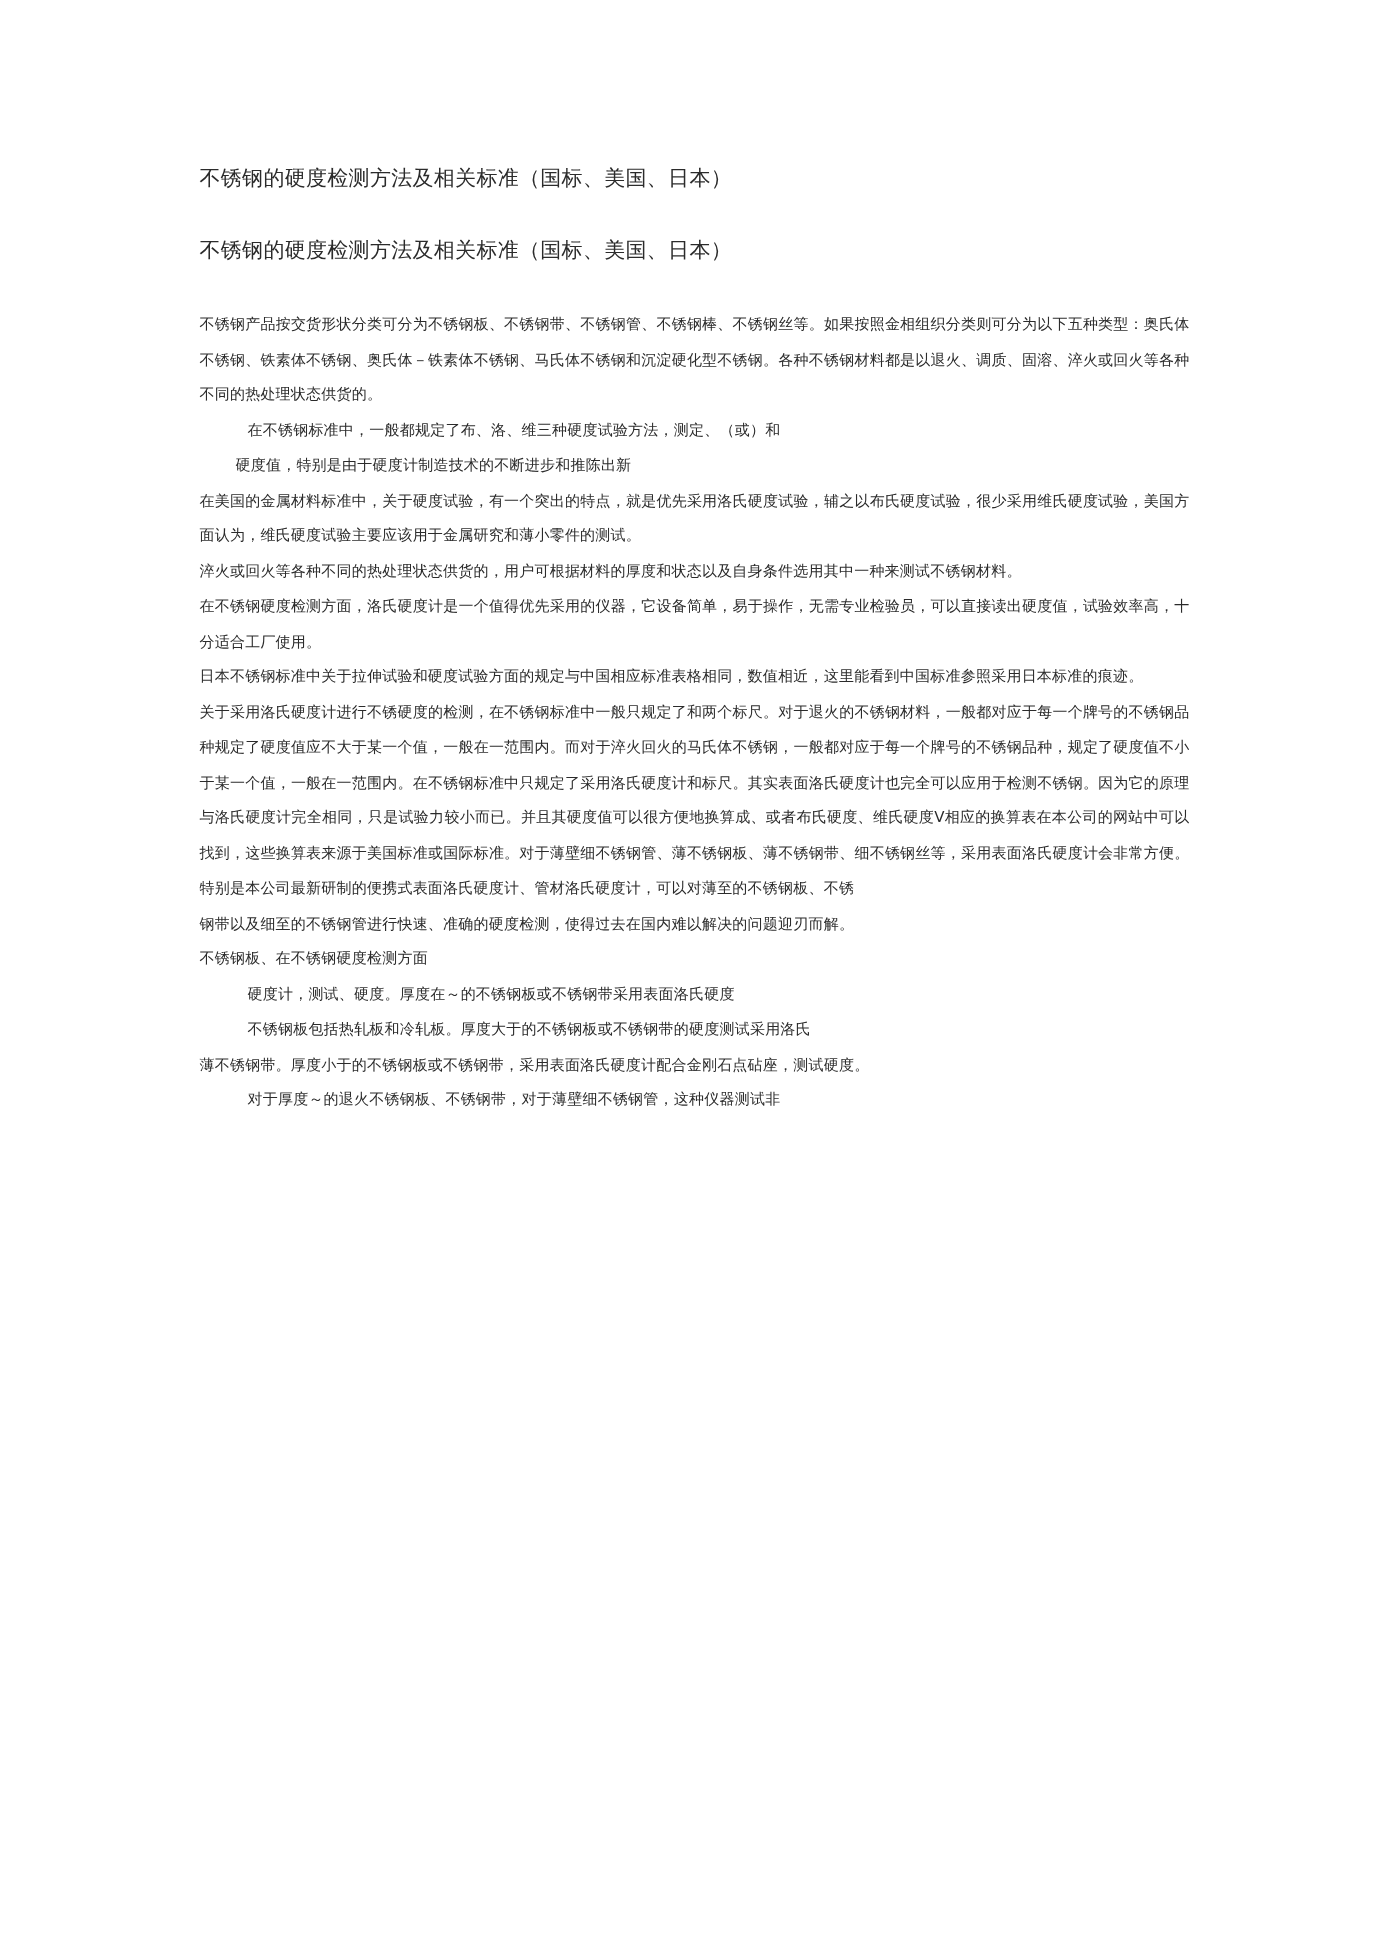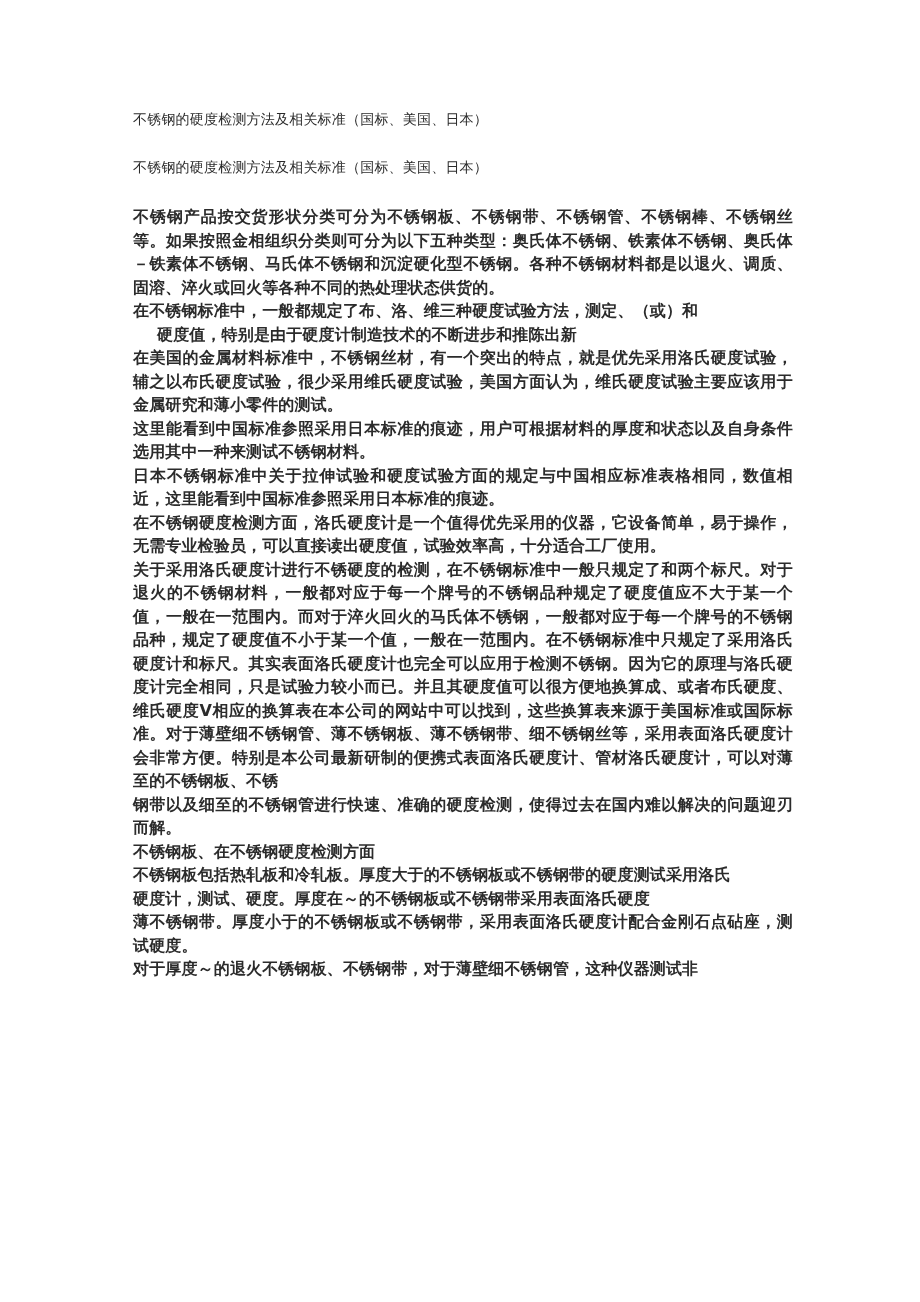--- a/index.html
+++ b/index.html
@@ -29,57 +29,57 @@
       white-space: nowrap;
       letter-spacing: 0.2px;
     }
     .title-1 { top: 109px; }
     .title-2 { top: 157px; }
     .body {
       position: absolute;
       left: 0;
       top: 205px;
       width: 660px;
-      font-size: 16px;
+      font-size: 10px;
       line-height: 23.5px;
       letter-spacing: 0.15px;
-      font-weight: bold;
     }
     .para {
       margin: 0;
       padding: 0;
       text-align: justify;
       word-break: break-all;
     }
     .nowrap-line {
       display: block;
       white-space: nowrap;
+      margin-left: 32px;
     }
     .indent-line {
       display: block;
       white-space: nowrap;
       padding-left: 24px;
     }
   </style>
 </head>
 <body>
 
 <div class="page">
   <div class="title-line title-1">不锈钢的硬度检测方法及相关标准（国标、美国、日本）</div>
   <div class="title-line title-2">不锈钢的硬度检测方法及相关标准（国标、美国、日本）</div>
 
   <div class="body">
     <p class="para">不锈钢产品按交货形状分类可分为不锈钢板、不锈钢带、不锈钢管、不锈钢棒、不锈钢丝等。如果按照金相组织分类则可分为以下五种类型：奥氏体不锈钢、铁素体不锈钢、奥氏体－铁素体不锈钢、马氏体不锈钢和沉淀硬化型不锈钢。各种不锈钢材料都是以退火、调质、固溶、淬火或回火等各种不同的热处理状态供货的。</p>
     <p class="para nowrap-line">在不锈钢标准中，一般都规定了布、洛、维三种硬度试验方法，测定、（或）和</p>
     <p class="para indent-line">硬度值，特别是由于硬度计制造技术的不断进步和推陈出新</p>
-    <p class="para">在美国的金属材料标准中，不锈钢丝材，有一个突出的特点，就是优先采用洛氏硬度试验，辅之以布氏硬度试验，很少采用维氏硬度试验，美国方面认为，维氏硬度试验主要应该用于金属研究和薄小零件的测试。</p>
-    <p class="para">这里能看到中国标准参照采用日本标准的痕迹，用户可根据材料的厚度和状态以及自身条件选用其中一种来测试不锈钢材料。</p>
+    <p class="para">在美国的金属材料标准中，关于硬度试验，有一个突出的特点，就是优先采用洛氏硬度试验，辅之以布氏硬度试验，很少采用维氏硬度试验，美国方面认为，维氏硬度试验主要应该用于金属研究和薄小零件的测试。</p>
+    <p class="para">淬火或回火等各种不同的热处理状态供货的，用户可根据材料的厚度和状态以及自身条件选用其中一种来测试不锈钢材料。</p>
+    <p class="para">在不锈钢硬度检测方面，洛氏硬度计是一个值得优先采用的仪器，它设备简单，易于操作，无需专业检验员，可以直接读出硬度值，试验效率高，十分适合工厂使用。</p>
     <p class="para">日本不锈钢标准中关于拉伸试验和硬度试验方面的规定与中国相应标准表格相同，数值相近，这里能看到中国标准参照采用日本标准的痕迹。</p>
-    <p class="para">在不锈钢硬度检测方面，洛氏硬度计是一个值得优先采用的仪器，它设备简单，易于操作，无需专业检验员，可以直接读出硬度值，试验效率高，十分适合工厂使用。</p>
     <p class="para">关于采用洛氏硬度计进行不锈硬度的检测，在不锈钢标准中一般只规定了和两个标尺。对于退火的不锈钢材料，一般都对应于每一个牌号的不锈钢品种规定了硬度值应不大于某一个值，一般在一范围内。而对于淬火回火的马氏体不锈钢，一般都对应于每一个牌号的不锈钢品种，规定了硬度值不小于某一个值，一般在一范围内。在不锈钢标准中只规定了采用洛氏硬度计和标尺。其实表面洛氏硬度计也完全可以应用于检测不锈钢。因为它的原理与洛氏硬度计完全相同，只是试验力较小而已。并且其硬度值可以很方便地换算成、或者布氏硬度、维氏硬度V相应的换算表在本公司的网站中可以找到，这些换算表来源于美国标准或国际标准。对于薄壁细不锈钢管、薄不锈钢板、薄不锈钢带、细不锈钢丝等，采用表面洛氏硬度计会非常方便。特别是本公司最新研制的便携式表面洛氏硬度计、管材洛氏硬度计，可以对薄至的不锈钢板、不锈</p>
     <p class="para">钢带以及细至的不锈钢管进行快速、准确的硬度检测，使得过去在国内难以解决的问题迎刃而解。</p>
     <p class="para">不锈钢板、在不锈钢硬度检测方面</p>
+    <p class="para nowrap-line">硬度计，测试、硬度。厚度在～的不锈钢板或不锈钢带采用表面洛氏硬度</p>
     <p class="para nowrap-line">不锈钢板包括热轧板和冷轧板。厚度大于的不锈钢板或不锈钢带的硬度测试采用洛氏</p>
-    <p class="para nowrap-line">硬度计，测试、硬度。厚度在～的不锈钢板或不锈钢带采用表面洛氏硬度</p>
     <p class="para">薄不锈钢带。厚度小于的不锈钢板或不锈钢带，采用表面洛氏硬度计配合金刚石点砧座，测试硬度。</p>
     <p class="para nowrap-line">对于厚度～的退火不锈钢板、不锈钢带，对于薄壁细不锈钢管，这种仪器测试非</p>
   </div>
 </div>
 
 </body></html>

